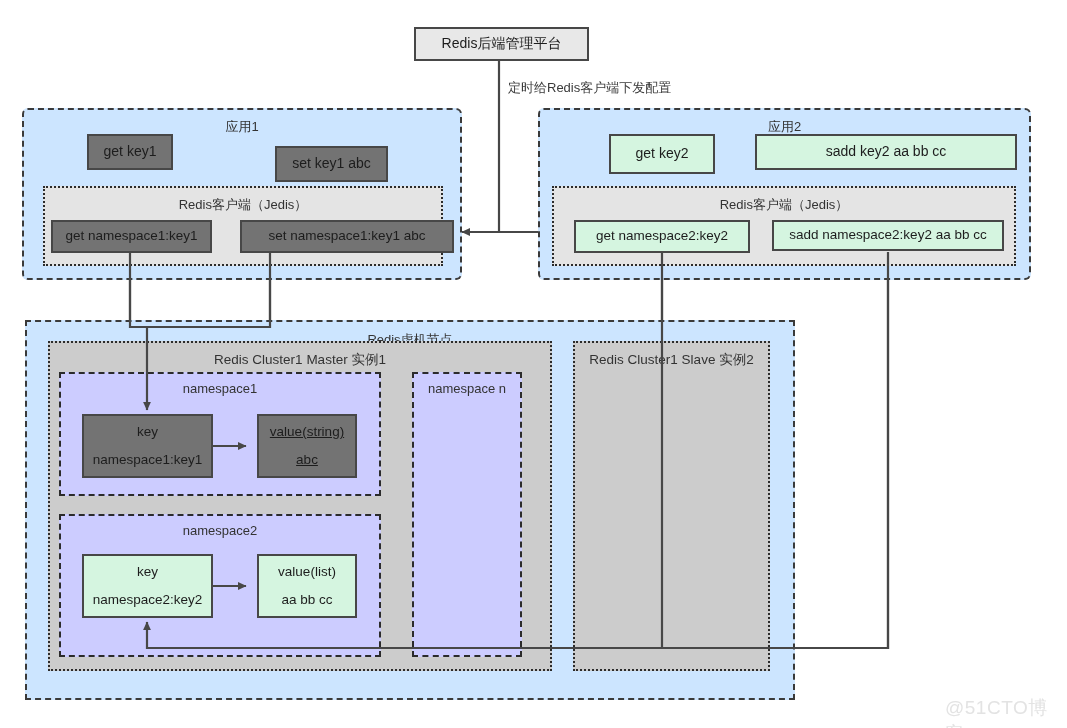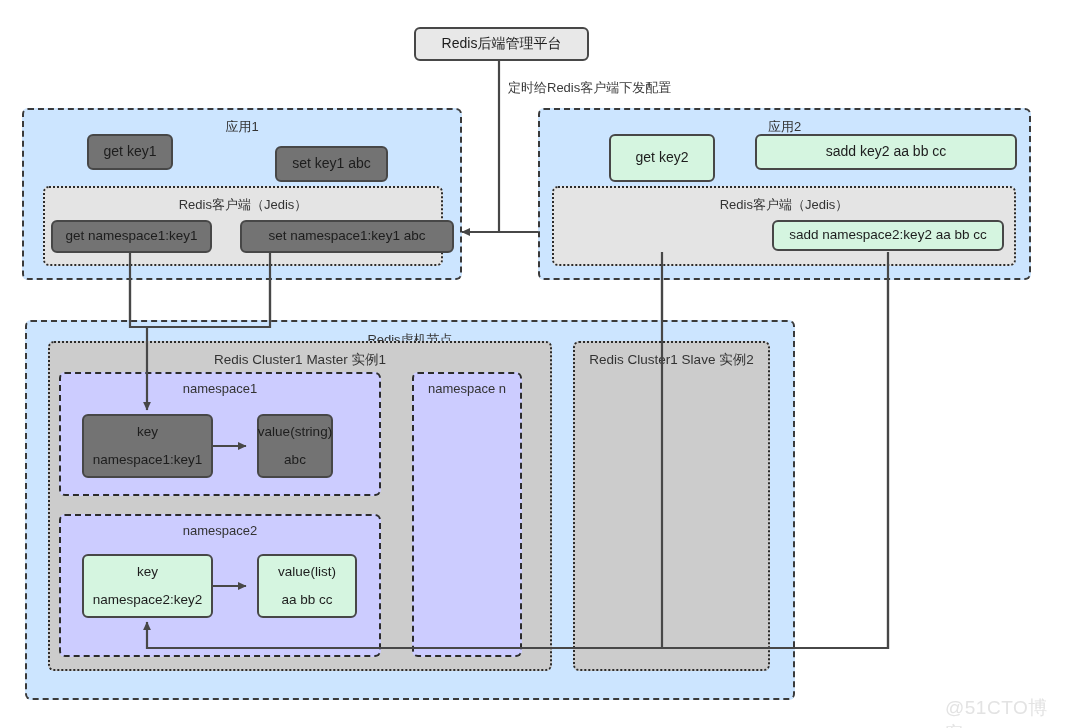--- a/index.html
+++ b/index.html
@@ -1,18 +1,18 @@
 <!DOCTYPE html>
 <html><head>
 <meta charset="utf-8">
 <style>
   html,body{margin:0;padding:0;background:#ffffff;}
   body{font-family:"Liberation Sans","DejaVu Sans",sans-serif;}
   #canvas{position:relative;width:1067px;height:728px;background:#ffffff;overflow:hidden;}
-  .box{position:absolute;box-sizing:border-box;border-radius:6px;}
+  .box{position:absolute;box-sizing:border-box;}
   
   .app-container{background:#cce5ff;border:2.5px dashed #3a3a3a;border-radius:6px;}
   .vm-container{background:#cce5ff;border:2.5px dashed #3a3a3a;}
   .client-box{background:#e4e4e4;border:2.5px dotted #2b2b2b;}
   .instance-box{background:#cccccc;border:2.5px dotted #2b2b2b;}
   .ns-box{background:#ccccff;border:2.5px dashed #2b2b2b;}
   .ns-box-dashdot{background:#ccccff;border:2.5px dashed #2b2b2b;}
   
   .node{background:#737373;border:2px solid #474747;display:flex;flex-direction:column;
         align-items:center;justify-content:center;color:#1d1d1d;}
@@ -95,50 +95,53 @@
     <span class="l1">get namespace1:key1</span>
   </div>
   <div class="box node" style="left:240px;top:220px;width:214px;height:33px;font-size:13.5px;">
     <span class="l1">set namespace1:key1 abc</span>
   </div>
 
   <div class="box app-container" style="left:538px;top:108px;width:493px;height:172px;">
     <div class="gtitle" style="top:8px;font-size:13px;">应用2</div>
   </div>
 
-  <div class="box node green" style="left:609px;top:134px;width:106px;height:48px;font-size:14px;">
+  <div class="box node green" style="left:609px;top:134px;width:106px;height:40px;font-size:14px;">
     <span class="l1">get key2</span>
   </div>
   <div class="box node green" style="left:755px;top:134px;width:262px;height:36px;font-size:14px;">
     <span class="l1">sadd key2 aa bb cc</span>
   </div>
 
   <div class="box client-box" style="left:552px;top:186px;width:464px;height:80px;">
     <div class="gtitle" style="top:8px;font-size:13px;">Redis客户端（Jedis）</div>
+  </div>
+  <div class="box node green" style="left:574px;top:220px;width:176px;height:33px;font-size:13.5px;">
+    <span class="l1">get namespace2:key2</span>
   </div>
   <div class="box node green" style="left:772px;top:220px;width:232px;height:31px;font-size:13.5px;">
     <span class="l1">sadd namespace2:key2 aa bb cc</span>
   </div>
 
   <div class="box vm-container" style="left:25px;top:320px;width:770px;height:380px;">
     <div class="gtitle" style="top:9px;font-size:13px;">Redis虚机节点</div>
   </div>
 
   <div class="box instance-box" style="left:48px;top:341px;width:504px;height:330px;">
     <div class="gtitle" style="top:8px;font-size:13.5px;">Redis Cluster1 Master 实例1</div>
   </div>
 
   <div class="box ns-box" style="left:59px;top:372px;width:322px;height:124px;padding-left:32px;">
     <div class="gtitle" style="top:7px;font-size:13px;">namespace1</div>
   </div>
   <div class="box node kv" style="left:82px;top:414px;width:131px;height:64px;font-size:13.5px;">
     <span class="l1">key</span>
     <span class="l2">namespace1:key1</span>
   </div>
-  <div class="box node kv" style="left:257px;top:414px;width:76px;height:64px;font-size:13.5px;">
+  <div class="box node kv" style="left:257px;top:414px;width:100px;height:64px;font-size:13.5px;text-decoration:underline;">
     <span class="l1">value(string)</span>
     <span class="l2">abc</span>
   </div>
 
   <div class="box ns-box-dashdot" style="left:59px;top:514px;width:322px;height:143px;">
     <div class="gtitle" style="top:7px;font-size:13px;">namespace2</div>
   </div>
   <div class="box node green kv" style="left:82px;top:554px;width:131px;height:64px;font-size:13.5px;">
     <span class="l1">key</span>
     <span class="l2">namespace2:key2</span>

